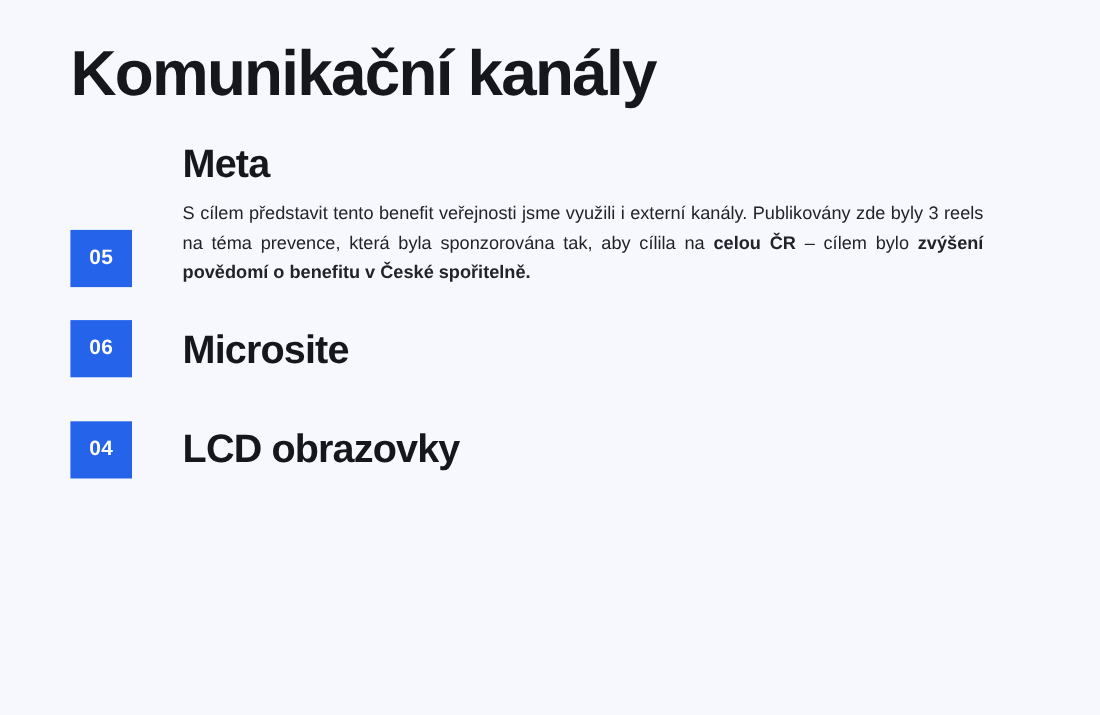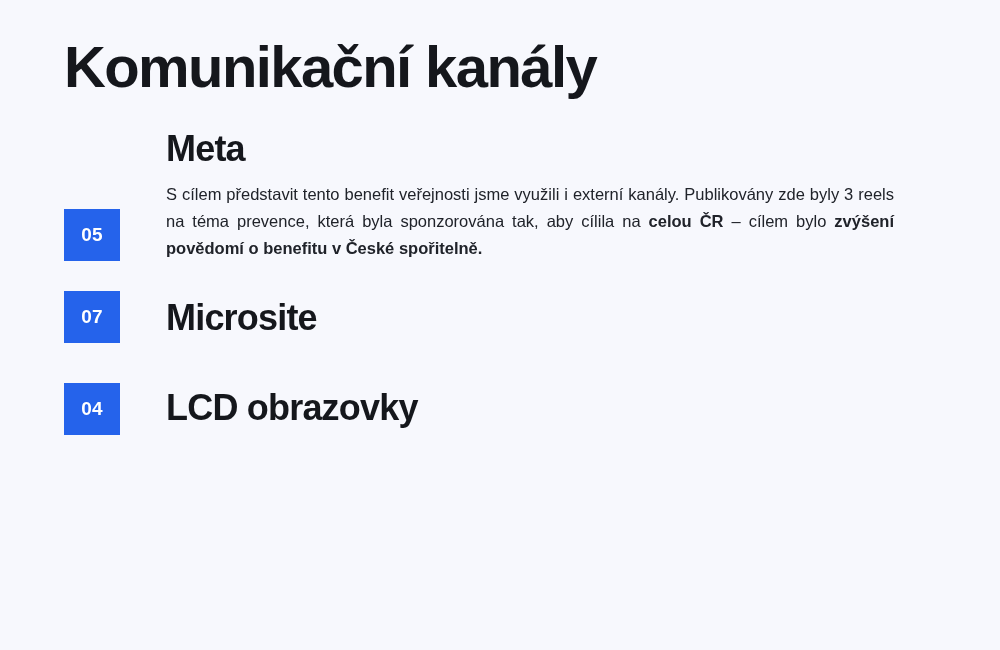--- a/index.html
+++ b/index.html
@@ -93,21 +93,21 @@
 
     <div class="item item--meta">
       <div class="badge">05</div>
       <div class="item-body">
         <h2 class="item-heading">Meta</h2>
         <p class="item-text justified"><span>S cílem představit tento benefit veřejnosti jsme využili i externí kanály. Publikovány zde byly 3 reels na téma prevence, která byla sponzorována tak, aby cílila na </span><b>celou ČR</b><span> – cílem bylo </span><b>zvýšení povědomí o benefitu v České spořitelně.</b></p>
       </div>
     </div>
 
     <div class="item item--microsite">
-      <div class="badge">07</div>
+      <div class="badge">06</div>
       <div class="item-body">
         <h2 class="item-heading">Microsite</h2>
       </div>
     </div>
 
     <div class="item item--lcd">
       <div class="badge">04</div>
       <div class="item-body">
         <h2 class="item-heading">LCD obrazovky</h2>
       </div>

